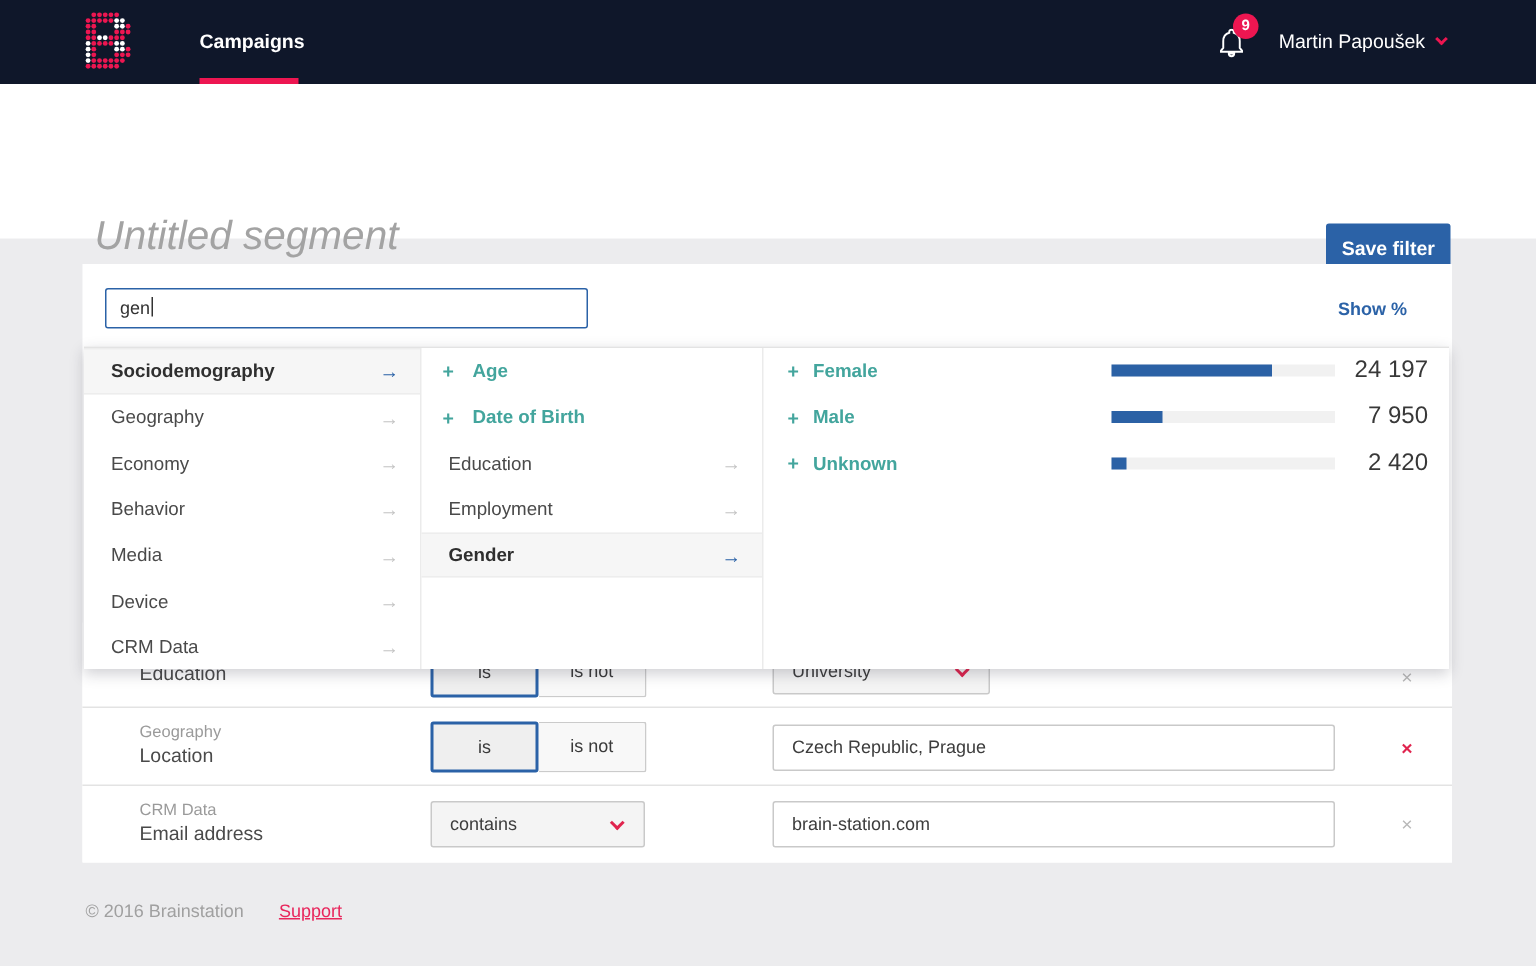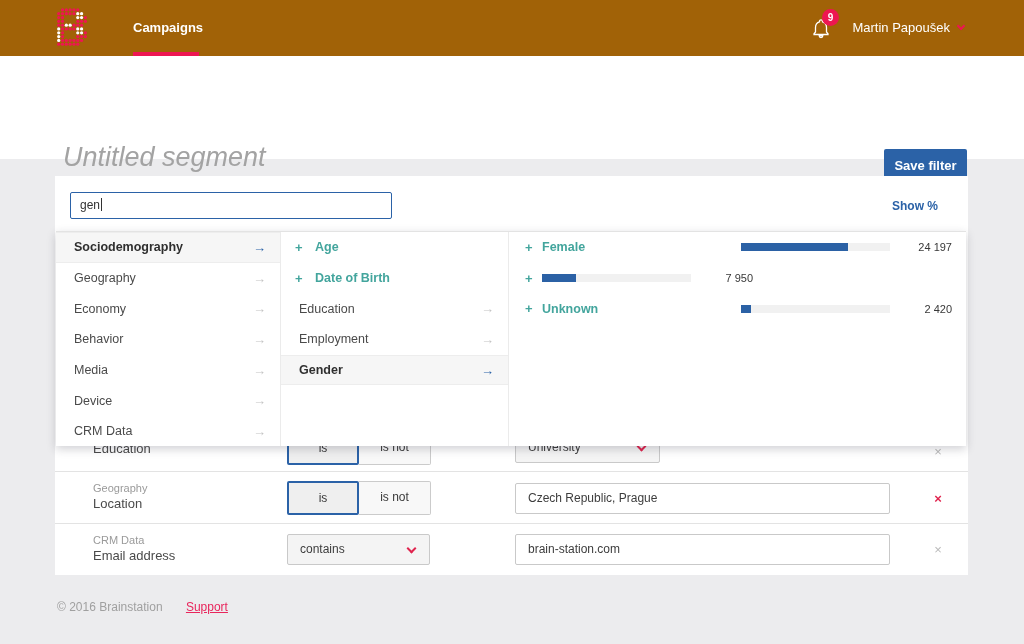--- a/index.html
+++ b/index.html
@@ -1,21 +1,21 @@
 <!DOCTYPE html>
 <html><head>
 <meta charset="utf-8">
 <style>
   * { margin:0; padding:0; box-sizing:border-box; }
   html,body { width:1024px; height:644px; }
   body { font-family:"Liberation Sans", sans-serif; background:#ececee; position:relative; overflow:hidden; }
   #page { position:absolute; inset:0; width:1024px; height:644px; }
 
   
-  .nav { position:absolute; left:0; top:0; width:1024px; height:56px; background:#a16207; }
+  .nav { position:absolute; left:0; top:0; width:1024px; height:56px; background:#0f172a; }
   .logo { position:absolute; left:56px; top:8px; width:34px; height:40px; }
   .nav-item { position:absolute; top:0; height:56px; line-height:56px; color:#ffffff; font-size:13px; cursor:pointer; }
   .nav-item.campaigns { left:133px; width:66px; text-align:center; font-weight:bold; }
   .nav-item.users { left:218px; width:40px; text-align:left; color:#cfccd9;margin-top:35px; }
   .nav-underline { position:absolute; left:133px; bottom:0; width:66px; height:4px; background:#ed1651; }
   .bell-wrap { position:absolute; left:810px; top:13px; width:30px; height:30px; cursor:pointer; }
   .bell-wrap svg { position:absolute; left:2px; top:6px; }
   .badge { position:absolute; left:12px; top:-4px; min-width:17px; height:17px; border-radius:9px; background:#ed1651; color:#fff; font-size:10px; font-weight:bold; text-align:center; line-height:17px; }
   .user-menu { position:absolute; right:60px; top:0; height:56px; line-height:56px; color:#ffffff; font-size:13px; font-weight:normal; cursor:pointer; }
   .chev { display:inline-block; width:6px; height:6px; border-right:2px solid #ed1651; border-bottom:2px solid #ed1651; transform:rotate(45deg); margin-left:8px; margin-bottom:3px; }
@@ -62,21 +62,21 @@
   .p-row.active .lbl { font-weight:bold; color:#2f2f2f; }
   .p-row.active .arr { color:#2b62a7; }
   .p-row.add { padding-left:14px; }
   .plus { color:#43a59d; font-weight:bold; font-size:13px; width:20px; }
   .p-row.add .lbl { color:#43a59d; font-weight:bold; }
   .v-row { height:30.7px; display:flex; align-items:center; padding-left:16px; cursor:pointer; }
   .v-row .plus { width:17px; }
   .v-row .lbl { color:#43a59d; font-weight:bold; font-size:12.5px; flex:1; }
   .bar-track { width:149px; height:8px; background:#f1f1f1; }
   .bar-fill { height:8px; background:#2b61a5; }
-  .v-count { width:76px; text-align:right; padding-right:14px; font-size:11px; color:#383838; }
+  .v-count { width:76px; text-align:right; padding-right:14px; font-size:16px; color:#383838; }
 
   
   .footer { position:absolute; left:57px; top:600px; font-size:12px; color:#a0a0a0; }
   .footer .support { margin-left:20px; color:#e8265c; text-decoration:underline; cursor:pointer; }
 </style>
 </head>
 <body>
 
 <div id="page">
 
@@ -273,20 +273,21 @@
       <div class="v-row">
         <span class="plus">+</span>
         <span class="lbl">Female</span>
         <span class="bar-track">
             <span class="bar-fill" style="display: block; width: 72%;"></span>
           </span>
         <span class="v-count">24 197</span>
       </div>
       <div class="v-row">
         <span class="plus">+</span>
+        <span class="lbl">Male</span>
         <span class="bar-track">
             <span class="bar-fill" style="display: block; width: 23%;"></span>
           </span>
         <span class="v-count">7 950</span>
       </div>
       <div class="v-row">
         <span class="plus">+</span>
         <span class="lbl">Unknown</span>
         <span class="bar-track">
             <span class="bar-fill" style="display: block; width: 7%;"></span>

